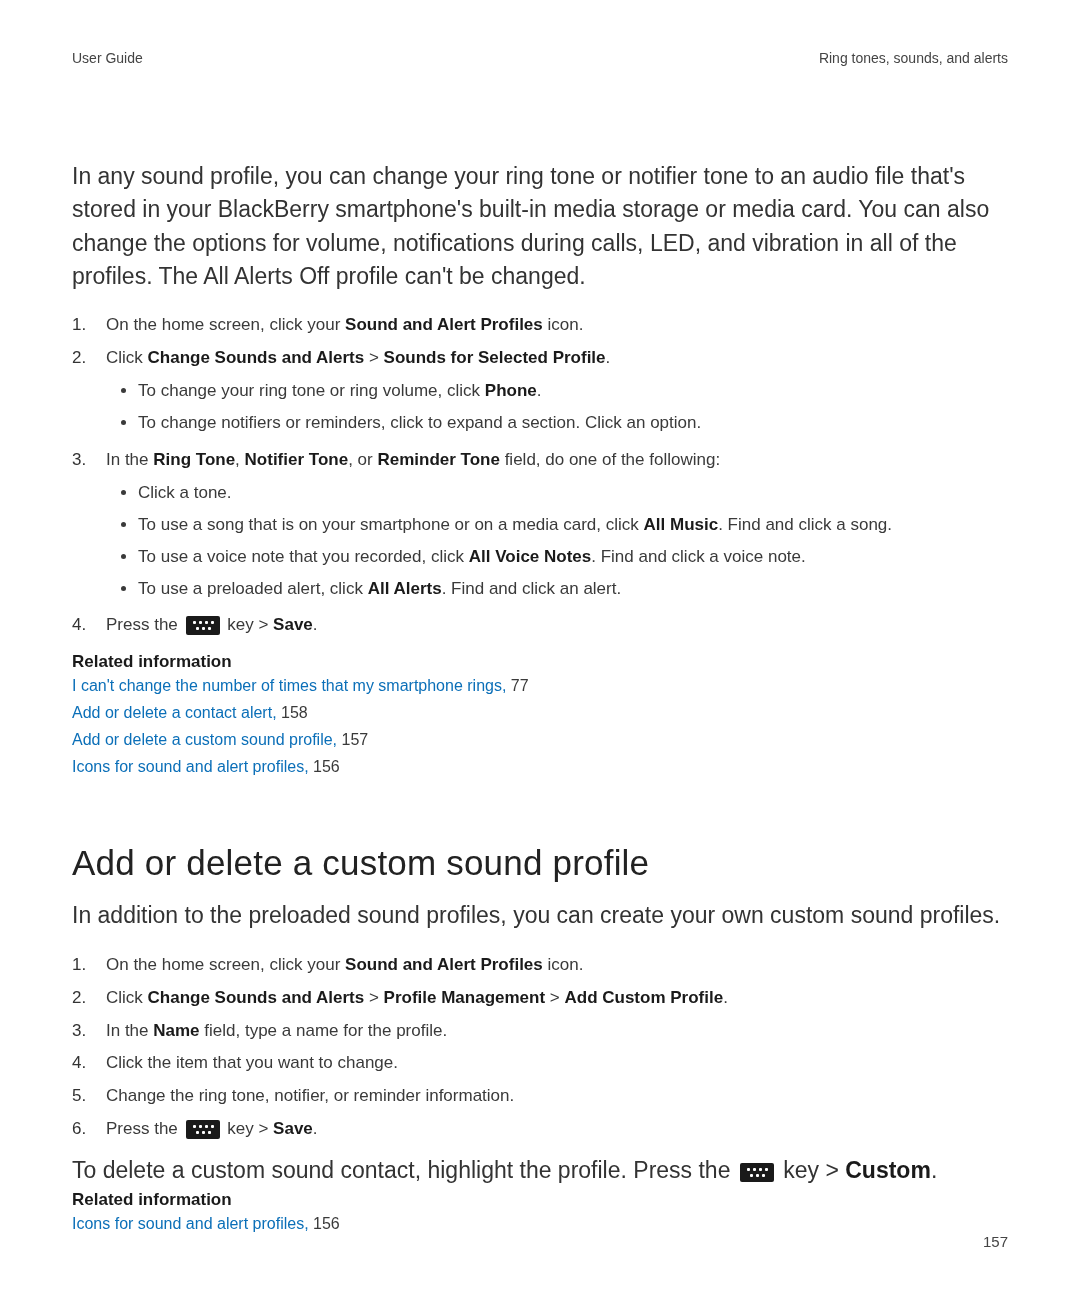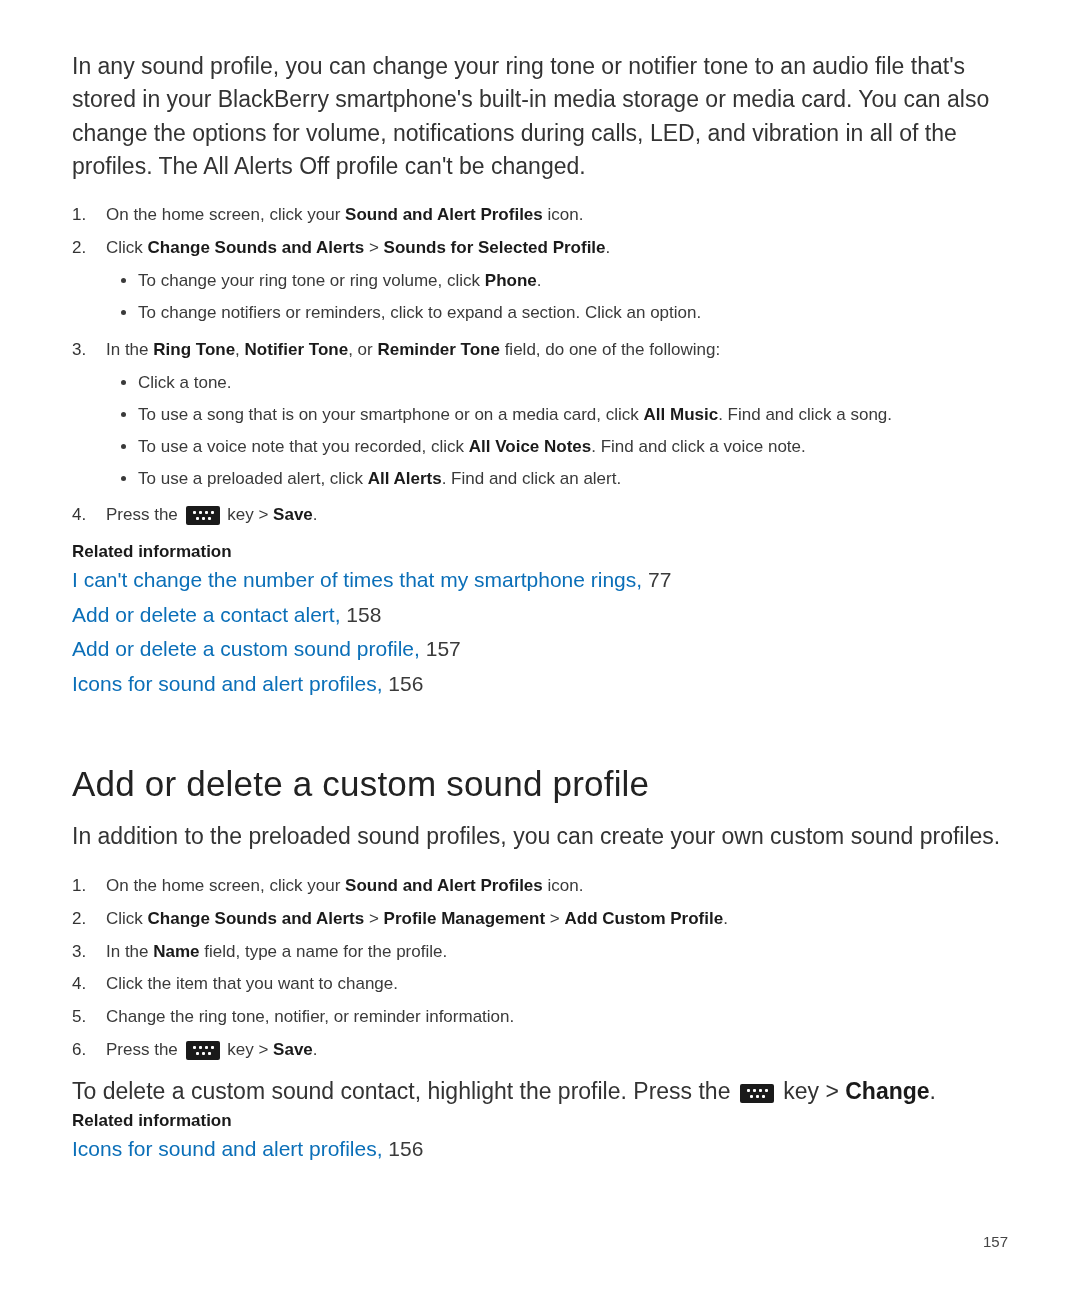--- a/index.html
+++ b/index.html
@@ -64,21 +64,21 @@
   }
   ul.sub > li { margin: 3px 0; }
   .bold { font-weight: 700; color: #1a1a1a; }
   .rel-h {
     font-size: 17px;
     font-weight: 700;
     margin: 12px 0 2px 0;
     color: #1a1a1a;
   }
   .rel {
-    font-size: 21px;
+    font-size: 16px;
     line-height: 1.55;
     margin: 0 0 2px 0;
   }
   a.link {
     color: #0b6fb8;
     text-decoration: none;
   }
   .pgno {
     position: absolute;
     right: 72px;
@@ -111,20 +111,24 @@
   .keyicon::after {
     top: 11px; left: 10px; width: 3px; height: 3px;
     box-shadow: 6px 0 #fff, 12px 0 #fff;
   }
 </style>
 </head>
 <body>
 
 <div class="page">
 
+  <div class="hdr">
+    <span>User Guide</span>
+    <span>Ring tones, sounds, and alerts</span>
+  </div>
 
   <p class="para">In any sound profile, you can change your ring tone or notifier tone to an audio file that's stored in your BlackBerry smartphone's built-in media storage or media card. You can also change the options for volume, notifications during calls, LED, and vibration in all of the profiles. The All Alerts Off profile can't be changed.</p>
 
   <ol class="steps">
     <li>
       <span class="n">1.</span>
       <span class="c">
         <span>On the home screen, click your </span><span class="bold">Sound and Alert Profiles</span><span> icon.</span>
       </span>
     </li>
@@ -212,21 +216,21 @@
     </li>
     <li>
       <span class="n">6.</span>
       <span class="c">
         <span>Press the </span><span class="keyicon"></span><span> key &gt; </span><span class="bold">Save</span><span>.</span>
       </span>
     </li>
   </ol>
 
   <p class="para" style="margin-bottom:2px;">
-    <span>To delete a custom sound contact, highlight the profile. Press the </span><span class="keyicon"></span><span> key &gt; </span><span class="bold">Change</span><span>.</span>
+    <span>To delete a custom sound contact, highlight the profile. Press the </span><span class="keyicon"></span><span> key &gt; </span><span class="bold">Custom</span><span>.</span>
   </p>
   <div class="rel-h" style="margin-top:2px;">Related information</div>
   <div class="rel">
     <a class="link" href="#">Icons for sound and alert profiles, </a><span>156</span>
   </div>
 
   <div class="pgno">157</div>
 </div>
 
 </body></html>

